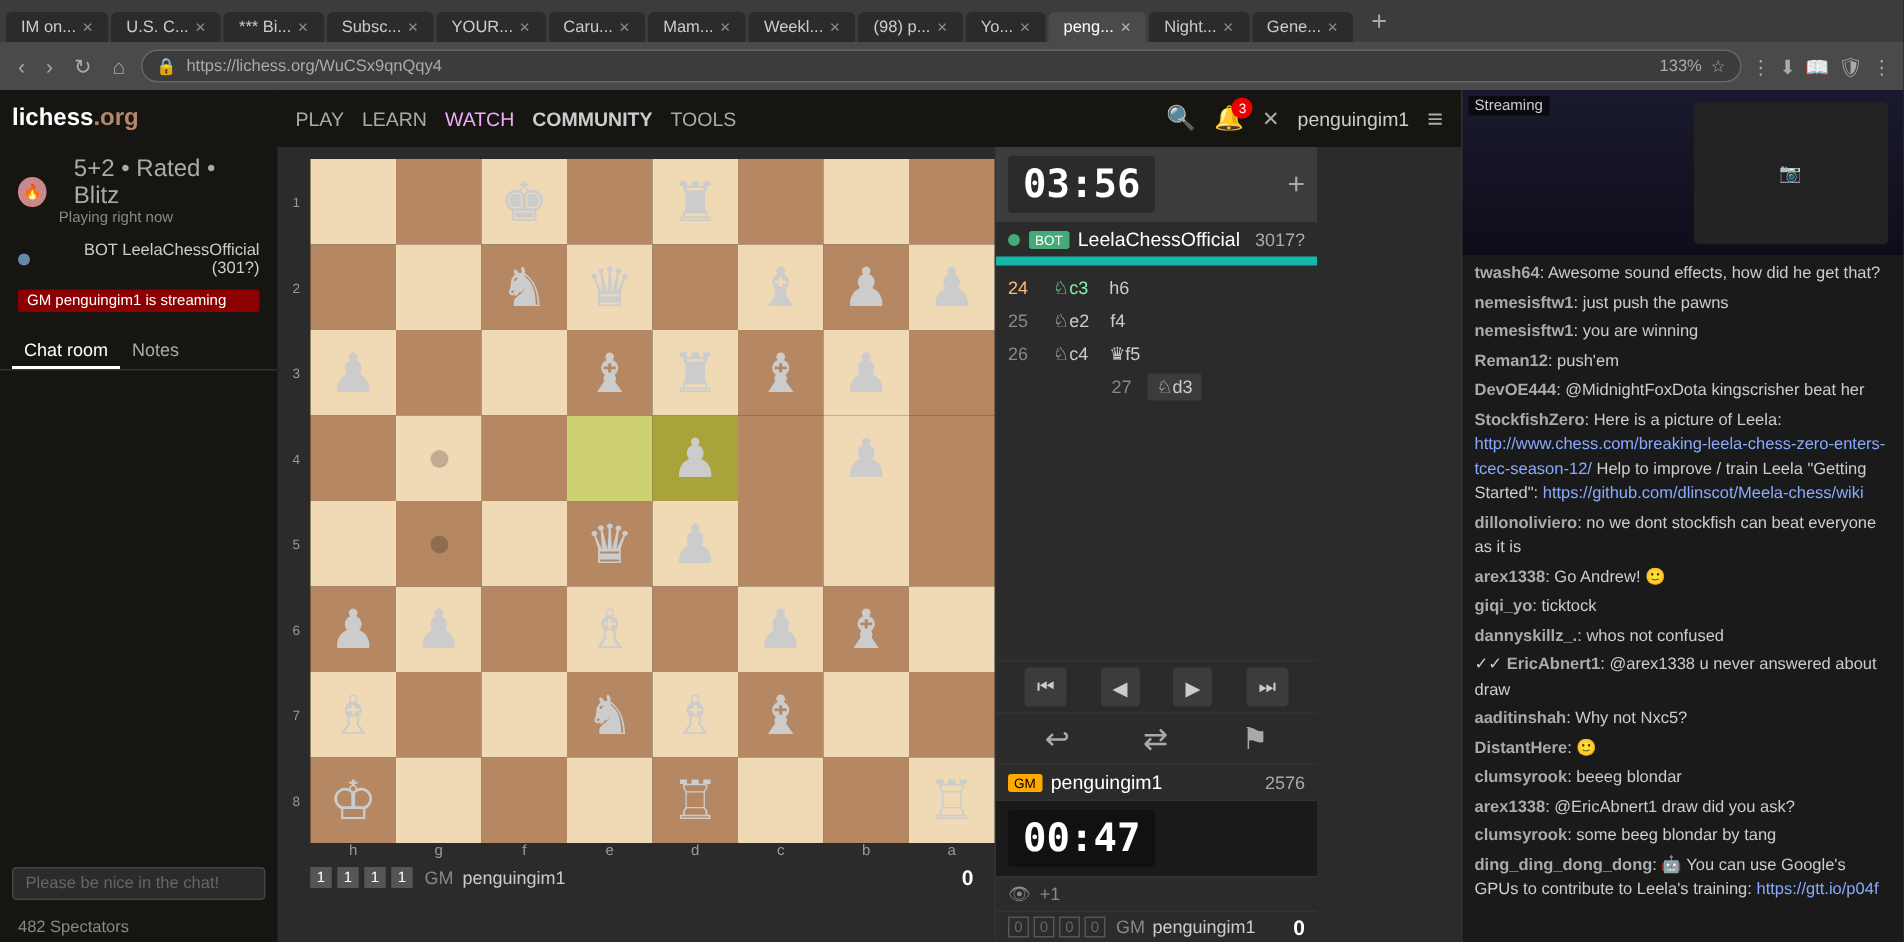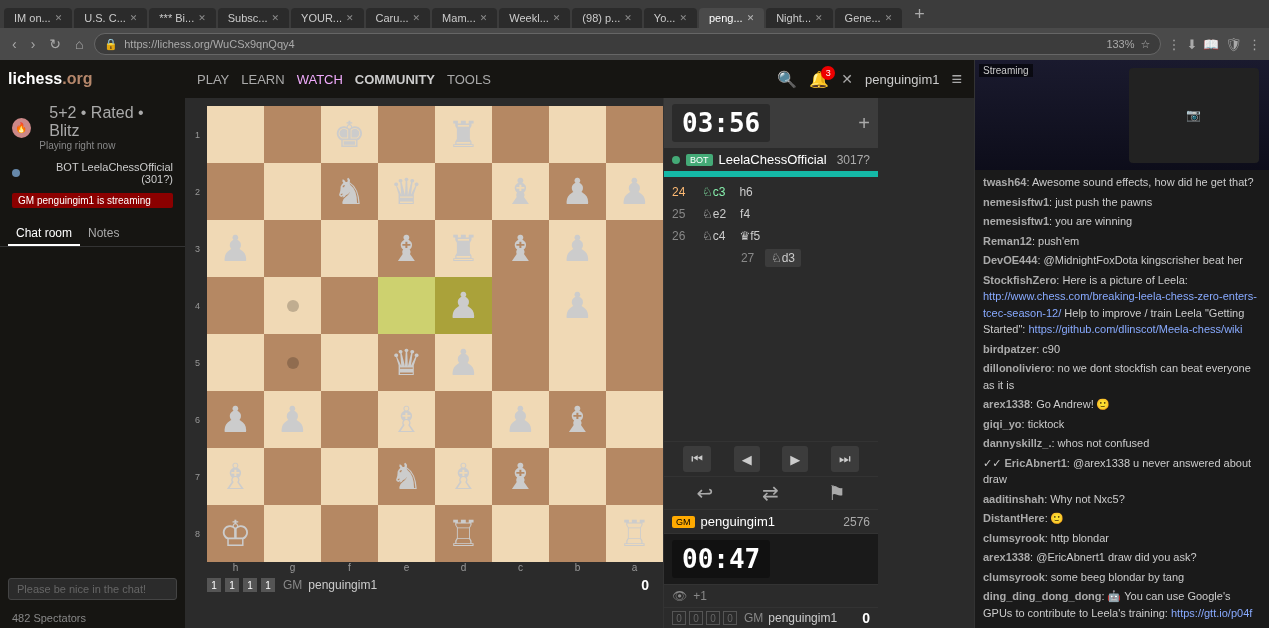--- a/index.html
+++ b/index.html
@@ -417,23 +417,20 @@
       <div class="chat-msg">
         <span class="chat-user">Reman12</span><span class="chat-text">: push'em</span>
       </div>
       <div class="chat-msg">
         <span class="chat-user">DevOE444</span><span class="chat-text">: @MidnightFoxDota kingscrisher beat her</span>
       </div>
       <div class="chat-msg">
         <span class="chat-user">StockfishZero</span><span class="chat-text">: Here is a picture of Leela: </span><a class="chat-link">http://www.chess.com/breaking-leela-chess-zero-enters-tcec-season-12/</a><span class="chat-text"> Help to improve / train Leela "Getting Started": </span><a class="chat-link">https://github.com/dlinscot/Meela-chess/wiki</a>
       </div>
       <div class="chat-msg">
-        <span class="chat-user">birdpatzer</span><span class="chat-text">: c90</span>
-      </div>
-      <div class="chat-msg">
         <span class="chat-user">dillonoliviero</span><span class="chat-text">: no we dont stockfish can beat everyone as it is</span>
       </div>
       <div class="chat-msg">
         <span class="chat-user">arex1338</span><span class="chat-text">: Go Andrew! 🙂</span>
       </div>
       <div class="chat-msg">
         <span class="chat-user">giqi_yo</span><span class="chat-text">: ticktock</span>
       </div>
       <div class="chat-msg">
         <span class="chat-user">dannyskillz_.</span><span class="chat-text">: whos not confused</span>
@@ -442,21 +439,21 @@
         <span style="font-size:11px;display:inline;">✓✓</span>
         <span class="chat-user">EricAbnert1</span><span class="chat-text">: @arex1338 u never answered about draw</span>
       </div>
       <div class="chat-msg">
         <span class="chat-user">aaditinshah</span><span class="chat-text">: Why not Nxc5?</span>
       </div>
       <div class="chat-msg">
         <span class="chat-user">DistantHere</span><span class="chat-text">: 🙂</span>
       </div>
       <div class="chat-msg">
-        <span class="chat-user">clumsyrook</span><span class="chat-text">: http blondar</span>
+        <span class="chat-user">clumsyrook</span><span class="chat-text">: beeeg blondar</span>
       </div>
       <div class="chat-msg">
         <span class="chat-user">arex1338</span><span class="chat-text">: @EricAbnert1 draw did you ask?</span>
       </div>
       <div class="chat-msg">
         <span class="chat-user">clumsyrook</span><span class="chat-text">: some beeg blondar by tang</span>
       </div>
       <div class="chat-msg">
         <span class="chat-user">ding_ding_dong_dong</span><span class="chat-text">: 🤖 You can use Google's GPUs to contribute to Leela's training: </span><a class="chat-link">https://gtt.io/p04f</a>
       </div>

